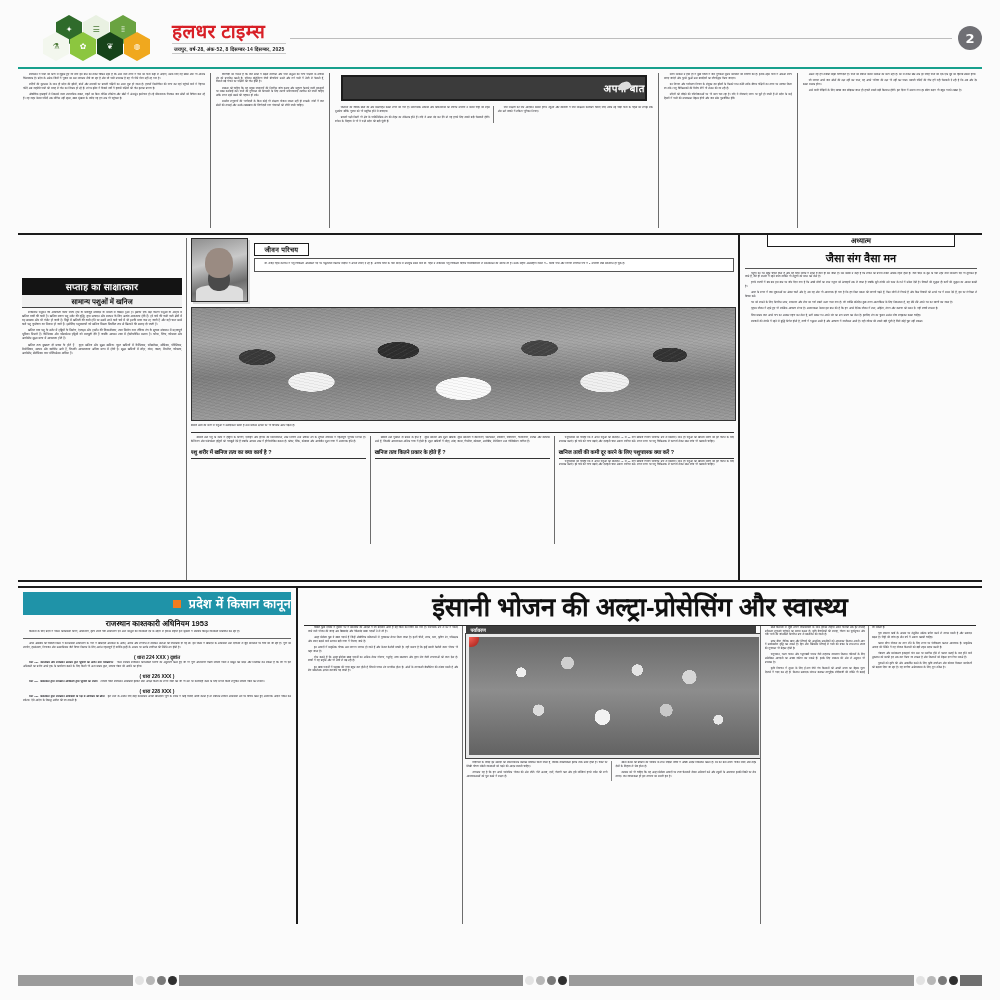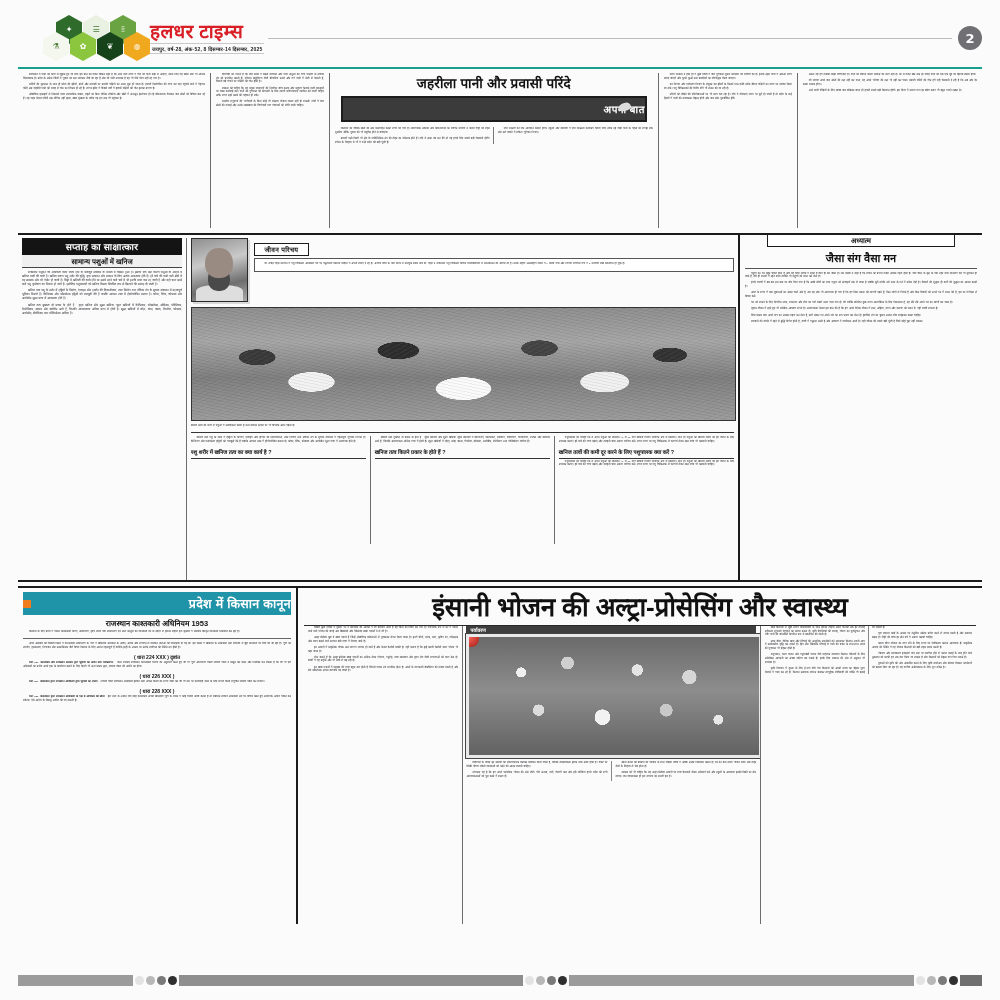--- a/index.html
+++ b/index.html
@@ -30,21 +30,21 @@
   .masthead{display:flex;align-items:center;height:52px;position:relative;}
   .mh-left{font-family:"Liberation Sans","DejaVu Sans",sans-serif;
            font-weight:bold;font-size:27px;color:#0d8f80;letter-spacing:.5px;
            padding-left:38px;flex:0 0 auto;text-shadow:.5px .5px 0 #0a6f64;}
   .mh-logo{flex:0 0 auto;margin-left:24px;position:relative;width:108px;height:46px;}
   .hexwrap{position:absolute;inset:0;}
   .hex{position:absolute;width:26px;height:29px;
        clip-path:polygon(50% 0,100% 25%,100% 75%,50% 100%,0 75%,0 25%);
        display:flex;align-items:center;justify-content:center;
        color:#fff;font-size:8px;font-family:"DejaVu Sans",sans-serif;}
-  .mh-title{flex:0 0 auto;margin-left:0;}
+  .mh-title{flex:0 0 auto;margin-left:22px;}
   .mh-name{font-family:"Liberation Sans","DejaVu Sans",sans-serif;
            font-weight:bold;font-size:19px;color:#d81f26;letter-spacing:.3px;
            line-height:19px;}
   .mh-dateline{font-size:5px;font-weight:bold;color:#1a1a1a;
            border-top:1px solid #c9c9c9;border-bottom:1px solid #c9c9c9;
            padding:1.5px 2px;margin-top:2px;letter-spacing:.2px;
            font-family:"Liberation Sans","DejaVu Sans",sans-serif;}
   .mh-rule{flex:1 1 auto;height:1px;background:#bdbdbd;margin:0 4px;}
   .pagenum{flex:0 0 auto;width:24px;height:24px;border-radius:50%;
            background:#6f6f74;color:#fff;display:flex;align-items:center;
@@ -123,21 +123,21 @@
          font-size:7px;padding:1px 0;margin:0 22px;position:relative;z-index:2;}
   .spir-tagline{height:1px;background:#1c1c1c;margin-top:-5px;}
   .spir-title{font-family:"Liberation Sans","DejaVu Sans",sans-serif;font-weight:bold;
          font-size:11px;text-align:center;margin:3px 0 3px 0;color:#111;}
 
   
   .band-bot{display:flex;margin-top:4px;height:336px;border-top:2px solid #1b1b1b;}
   .kisan{flex:0 0 268px;border-right:2px solid #1b1b1b;padding:4px 5px 0 5px;
          display:flex;flex-direction:column;}
   .kisan-head{background:#1f93a8;color:#fff;display:flex;align-items:center;
-         justify-content:space-between;gap:8px;padding:3px 0;}
+         justify-content:flex-end;gap:8px;padding:3px 0;}
   .kisan-head .sq{width:8px;height:8px;background:#f07c1e;}
   .kisan-head span.t{font-family:"Liberation Sans","DejaVu Sans",sans-serif;
          font-weight:bold;font-size:12.5px;letter-spacing:.3px;}
   .kisan-sub{font-family:"Liberation Sans","DejaVu Sans",sans-serif;font-weight:bold;
          font-size:7.5px;text-align:center;margin:3px 0 2px 0;}
   .secline{text-align:center;font-family:"Liberation Sans","DejaVu Sans",sans-serif;
          font-weight:bold;font-size:5px;margin:2px 0 1px 0;}
 
   .ultra{flex:1 1 auto;padding:4px 6px 0 6px;display:flex;flex-direction:column;min-width:0;}
   .ultra-head{font-family:"Liberation Sans","DejaVu Sans",sans-serif;font-weight:bold;
@@ -208,21 +208,20 @@
     <div class="col" style="flex:0 0 108px;">
       <div class="txt t">
         <p>विशेषज्ञों का मानना है कि जल स्रोतों में बढ़ती लवणता और भारी धातुओं की मात्रा पक्षियों के तंत्रिका तंत्र को प्रभावित करती है। एवियन बॉटुलिज्म जैसी बीमारियां उथले और गर्म पानी में तेजी से फैलती हैं, जिससे बड़े पैमाने पर पक्षियों की मौत होती है।</p>
         <p>सरकार को चाहिए कि वह प्रमुख जलाशयों की नियमित जांच कराए और प्रदूषण फैलाने वाली इकाइयों पर सख्त कार्रवाई करे। पानी की गुणवत्ता की निगरानी के लिए स्थायी प्रयोगशालाएं स्थापित की जानी चाहिए ताकि समय रहते खतरे की पहचान हो सके।</p>
         <p>स्थानीय समुदायों की भागीदारी के बिना कोई भी संरक्षण योजना सफल नहीं हो सकती। गांवों में जल स्रोतों की सफाई और उनके रखरखाव की जिम्मेदारी ग्राम पंचायतों को सौंपी जानी चाहिए।</p>
       </div>
     </div>
     <div class="vrule"></div>
 
     <div class="col" style="flex:0 0 318px;">
-      <div class="ed-head">जहरीला पानी और प्रवासी परिंदे</div>
       <div class="apni-bat">
         <span>अपनी बात</span>
         <i class="dove"></i>
       </div>
       <div class="txt t" style="columns:2;column-gap:8px;column-rule:1px solid #777;">
         <p>किसानों को जैविक खेती की ओर प्रोत्साहित करना समय की मांग है। रासायनिक उर्वरकों और कीटनाशकों का सीमित उपयोग न केवल मिट्टी की सेहत सुधारेगा बल्कि भूजल को भी प्रदूषित होने से बचाएगा।</p>
         <p>प्रवासी पक्षी किसी भी क्षेत्र के पारिस्थितिक तंत्र की सेहत का संकेतक होते हैं। यदि वे आना बंद कर देंगे तो यह हमारे लिए सबसे बड़ी चेतावनी होगी। पर्यटन के लिहाज से भी ये पक्षी प्रदेश की बड़ी पूंजी हैं।</p>
         <p>जल संरक्षण को जन आंदोलन बनाना होगा। स्कूलों और कॉलेजों में जल साक्षरता कार्यक्रम चलाए जाएं ताकि नई पीढ़ी पानी के महत्व को समझ सके और उसे बचाने में सक्रिय भूमिका निभाए।</p>
       </div>
     </div>
@@ -245,21 +244,21 @@
       </div>
     </div>
   </div>
 
   <div class="band-main">
 
     <div class="feature">
 
       <div class="feature-body">
 
-        <div class="fcol" style="flex:0 0 160px;">
+        <div class="fcol" style="flex:0 0 160px;margin-top:40px;">
           <div class="blackbar">सप्ताह का साक्षात्कार</div>
           <div class="subbar">सामान्य पशुओं में खनिज</div>
           <div class="txt s" style="margin-top:3px;">
             <p>राजस्थान पशुधन की अधिकता वाला राज्य होने के बावजूद उत्पादन के मामले में पिछड़ा हुआ है। इसका एक बड़ा कारण पशुओं के आहार में खनिज तत्वों की कमी है। खनिज लवण पशु शरीर की वृद्धि, दुग्ध उत्पादन और प्रजनन के लिए अत्यंत आवश्यक होते हैं। हरे चारे की कमी वाले क्षेत्रों में यह समस्या और भी गंभीर हो जाती है। मिट्टी में खनिजों की कमी होने पर उसमें उगने वाले चारे में भी इनकी मात्रा कम रह जाती है और यही चारा खाने वाले पशु कुपोषण का शिकार हो जाते हैं। इसीलिए पशुपालकों को खनिज मिश्रण नियमित रूप से खिलाने की सलाह दी जाती है।</p>
             <p>खनिज तत्व पशु के शरीर में हड्डियों के निर्माण, एंजाइम और हार्मोन की क्रियाशीलता, रक्त निर्माण तथा तंत्रिका तंत्र के सुचारु संचालन में महत्वपूर्ण भूमिका निभाते हैं। कैल्शियम और फॉस्फोरस हड्डियों को मजबूती देते हैं जबकि आयरन रक्त में हीमोग्लोबिन बनाता है। कॉपर, जिंक, कोबाल्ट और आयोडीन सूक्ष्म मात्रा में आवश्यक होते हैं।</p>
             <p>खनिज तत्व मुख्यतः दो प्रकार के होते हैं - वृहत खनिज और सूक्ष्म खनिज। वृहत खनिजों में कैल्शियम, फॉस्फोरस, सोडियम, पोटैशियम, मैग्नीशियम, सल्फर और क्लोरीन आते हैं, जिनकी आवश्यकता अधिक मात्रा में होती है। सूक्ष्म खनिजों में लोहा, तांबा, जस्ता, मैंगनीज, कोबाल्ट, आयोडीन, सेलेनियम तथा मॉलिब्डेनम शामिल हैं।</p>
           </div>
         </div>
         <div class="vrule"></div>
 

